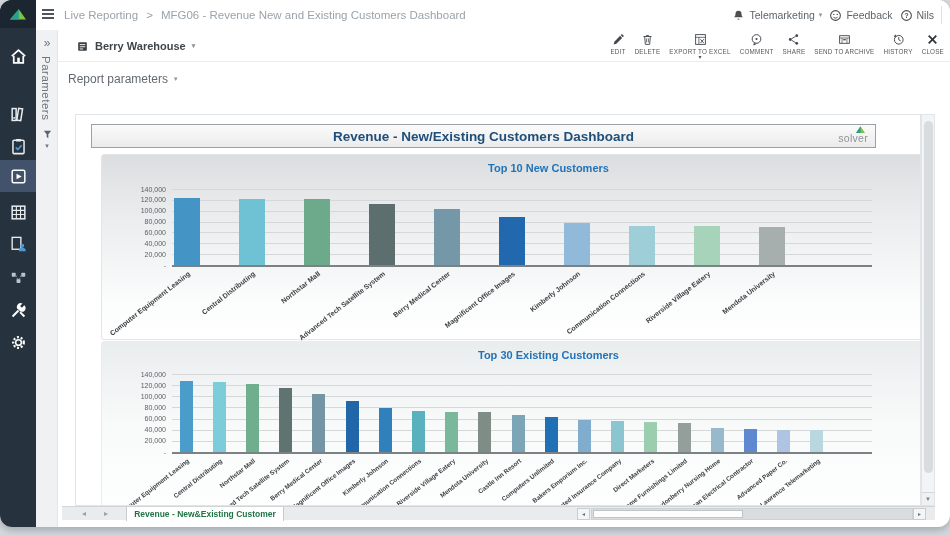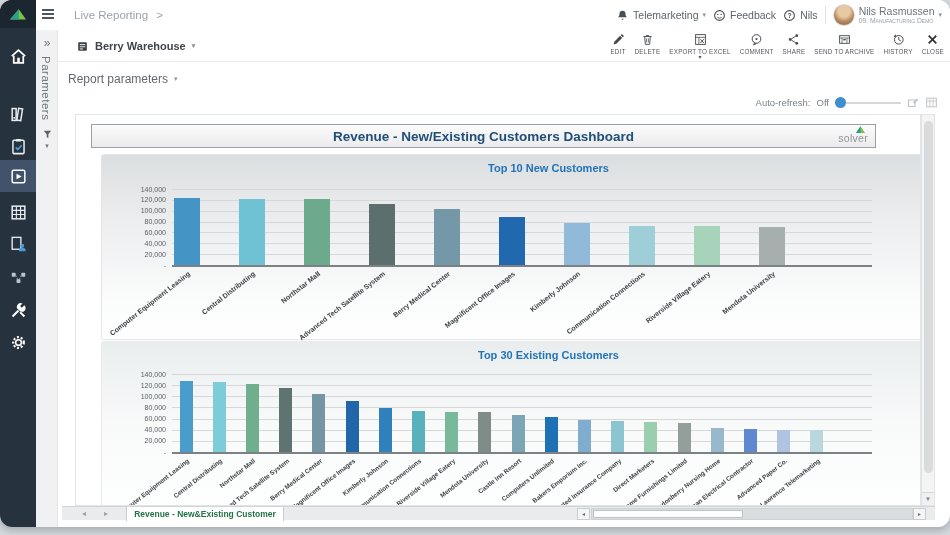--- a/index.html
+++ b/index.html
@@ -26,21 +26,21 @@
   .rail-label { position:absolute; top:26px; left:4px; writing-mode:vertical-rl;
                 font-size:11.5px; color:#6f767d; letter-spacing:.5px; }
   .rail-filter { position:absolute; top:96px; left:3px; width:16px; text-align:center; }
   .rail-filter .chev { font-size:7px; color:#6f767d; display:block; margin-top:-2px; }
 
   
   .header { position:absolute; left:36px; top:0; right:0; height:30px; background:#fff; }
   .hamburger { position:absolute; left:6px; top:9px; width:12px; height:11px; cursor:pointer; }
   .hamburger i { display:block; height:1.6px; background:#4e555b; margin-bottom:2.4px; }
   .breadcrumb { position:absolute; left:28px; top:0; height:30px; display:flex;
-                align-items:center; gap:8px; font-size:11.5px; color:#9aa3ab;margin-left:10px; }
+                align-items:center; gap:8px; font-size:11.5px; color:#9aa3ab; }
   .header-right { position:absolute; right:8px; top:0; height:30px; display:flex;
                   align-items:center; gap:7px; }
   .hr-item { display:flex; align-items:center; gap:4px; font-size:10.5px; color:#5c646b; cursor:pointer; }
   .chev { font-size:7px; color:#8d959c; }
   .hr-divider { width:1px; height:18px; background:#dfe2e4; }
   .avatar { width:22px; height:22px; border-radius:50%;
             background:radial-gradient(circle at 50% 32%, #e8c9a4 0 34%, #b98a60 60%, #7c5a41 100%);
             border:1px solid #d8dadc; }
   .user-txt { line-height:1.05; }
   .uname { font-size:10.5px; color:#6b737a; }
@@ -124,20 +124,21 @@
 
   <div class="header">
     <div class="hamburger">
         <i></i>
         <i></i>
         <i></i>
       </div>
     <div class="breadcrumb">
       <span>Live Reporting</span>
       <span>&gt;</span>
+      <span>MFG06 - Revenue New and Existing Customers Dashboard</span>
     </div>
     <div class="header-right">
       <div class="hr-item">
         <span class="ico" style="width:13px;height:13px">
           <svg viewBox="0 0 24 24">
               <path d="M12 3a5.5 5.5 0 0 1 5.5 5.5c0 4 1.4 5.6 2.4 6.6H4.1c1-1 2.4-2.6 2.4-6.6A5.5 5.5 0 0 1 12 3Z" fill="#4a4f54"></path>
               <path d="M10 17.8a2 2 0 0 0 4 0Z" fill="#4a4f54"></path>
             </svg>
         </span>
         <span>Telemarketing</span>
@@ -157,28 +158,20 @@
       <div class="hr-item">
         <span class="ico" style="width:13px;height:13px">
           <svg viewBox="0 0 24 24">
               <circle cx="12" cy="12" r="9" fill="none" stroke="#4a4f54" stroke-width="2"></circle>
               <text x="12" y="16.5" font-size="12.5" text-anchor="middle" fill="#4a4f54" font-weight="bold" font-family="sans-serif">?</text>
             </svg>
         </span>
         <span>Nils</span>
       </div>
       <div class="hr-divider"></div>
-      <div class="hr-item">
-        <div class="avatar"></div>
-        <div class="user-txt">
-          <div class="uname">Nils Rasmussen</div>
-          <div class="uorg">09. Manufacturing Demo</div>
-        </div>
-        <span class="chev">▾</span>
-      </div>
     </div>
   </div>
 
   <div class="subtoolbar">
     <div class="dw">
       <span class="ico" style="width:13px;height:13px">
         <svg viewBox="0 0 24 24">
             <rect x="4" y="4" width="16" height="16" rx="1.5" fill="#3a4147"></rect>
             <path d="M7 8.5h10M7 12.5h10M7 16.5h6" stroke="#fff" stroke-width="1.7"></path>
           </svg>
@@ -267,40 +260,20 @@
           <span class="lbl">CLOSE</span>
         </div>
       </div>
   </div>
 
   <div class="report-params">
     <span>Report parameters</span>
     <span class="chev">▾</span>
   </div>
 
-  <div class="refresh">
-    <span>Auto-refresh:</span>
-    <span>Off</span>
-    <div class="slider">
-      <div class="track"></div>
-        <div class="knob"></div>
-    </div>
-    <span class="ico" style="width:12px;height:12px">
-      <svg viewBox="0 0 24 24">
-          <rect x="3" y="6" width="13" height="13" fill="none" stroke="#bac0c5" stroke-width="2"></rect>
-          <path d="M12 11 20 3l2.5 2.5-8 8z" fill="#bac0c5"></path>
-        </svg>
-    </span>
-    <span class="ico" style="width:13px;height:13px">
-      <svg viewBox="0 0 24 24">
-          <rect x="3" y="4" width="18" height="16" fill="none" stroke="#c3c9cd" stroke-width="2"></rect>
-          <path d="M3 9.5h18M9 4v16M15 4v16" stroke="#c3c9cd" stroke-width="1.7"></path>
-        </svg>
-    </span>
-  </div>
 
   <div class="viewport">
     <div class="title-band">
       <span class="t">Revenue - New/Existing Customers Dashboard</span>
       <span class="solver-logo">
         <svg width="11" height="9" viewBox="0 0 24 20">
             <path d="M2 18 12 3l10 15Z" fill="#7dc242"></path>
             <path d="M2 18 12 3v15Z" fill="#2a9d8f"></path>
           </svg>
         <span>solver</span>

